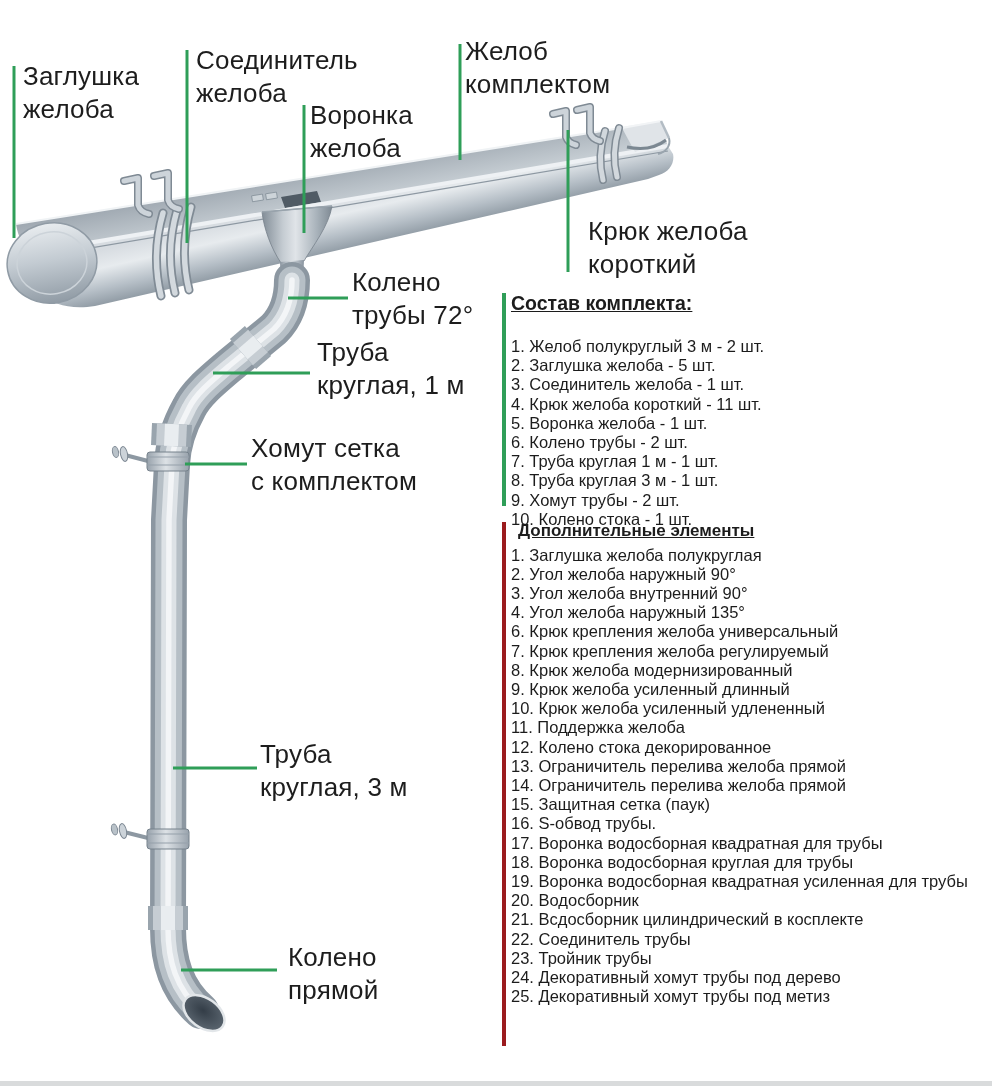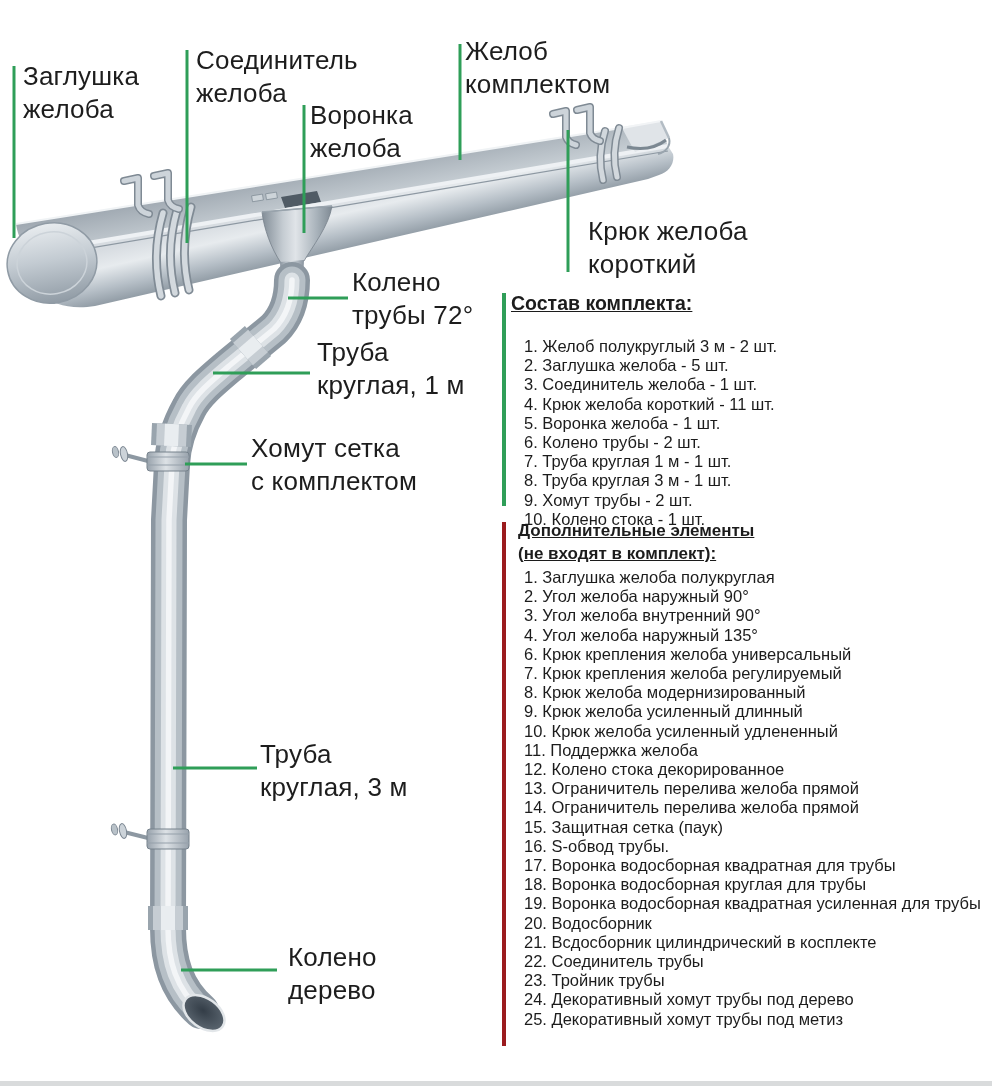--- a/index.html
+++ b/index.html
@@ -25,21 +25,21 @@
   .bar-red{background:var(--red);top:522px;height:524px;}
   .kit-title{
     font-size:19.5px;font-weight:bold;text-decoration:underline;
     margin:0 0 22px 0;line-height:24px;white-space:nowrap;
   }
   .extras-title-line{
     font-size:17px;font-weight:bold;text-decoration:underline;
     line-height:22.5px;white-space:nowrap;
   }
   .extras-title{margin:0 0 3px 7px;}
-  .list-item{font-size:16.5px;line-height:19.2px;white-space:nowrap;margin-left:13px;}
+  .list-item{font-size:16.5px;line-height:19.2px;white-space:nowrap;}
   .bottom-strip{
     position:absolute;left:0;top:1081px;width:992px;height:5px;background:#d9dbdc;
   }
 </style>
 </head>
 <body>
 
 <svg class="scene" width="992" height="1086" viewBox="0 0 992 1086">
   <defs>
     <linearGradient id="interiorGrad" x1="330" y1="150" x2="342" y2="214" gradientUnits="userSpaceOnUse">
@@ -227,21 +227,21 @@
 <div class="dlabel" style="left:251px;top:432px">
   <div>Хомут сетка</div>
   <div>с комплектом</div>
 </div>
 <div class="dlabel" style="left:260px;top:738px">
   <div>Труба</div>
   <div>круглая, 3 м</div>
 </div>
 <div class="dlabel" style="left:288px;top:941px">
   <div>Колено</div>
-  <div>дерево</div>
+  <div>прямой</div>
 </div>
 
 <div class="bar bar-green"></div>
 <div class="panel" style="top:291px">
   <h2 class="kit-title">Состав комплекта:</h2>
   <div>
       <div class="list-item">1. Желоб полукруглый 3 м - 2 шт.</div>
       <div class="list-item">2. Заглушка желоба - 5 шт.</div>
       <div class="list-item">3. Соединитель желоба - 1 шт.</div>
       <div class="list-item">4. Крюк желоба короткий - 11 шт.</div>
@@ -251,21 +251,20 @@
       <div class="list-item">8. Труба круглая 3 м - 1 шт.</div>
       <div class="list-item">9. Хомут трубы - 2 шт.</div>
       <div class="list-item">10. Колено стока - 1 шт.</div>
     </div>
 </div>
 
 <div class="bar bar-red"></div>
 <div class="panel" style="top:520px">
   <div class="extras-title">
     <div class="extras-title-line">Дополнительные элементы</div>
-    <div class="extras-title-line">(не входят в комплект):</div>
   </div>
   <div>
       <div class="list-item">1. Заглушка желоба полукруглая</div>
       <div class="list-item">2. Угол желоба наружный 90°</div>
       <div class="list-item">3. Угол желоба внутренний 90°</div>
       <div class="list-item">4. Угол желоба наружный 135°</div>
       <div class="list-item">6. Крюк крепления желоба универсальный</div>
       <div class="list-item">7. Крюк крепления желоба регулируемый</div>
       <div class="list-item">8. Крюк желоба модернизированный</div>
       <div class="list-item">9. Крюк желоба усиленный длинный</div>

